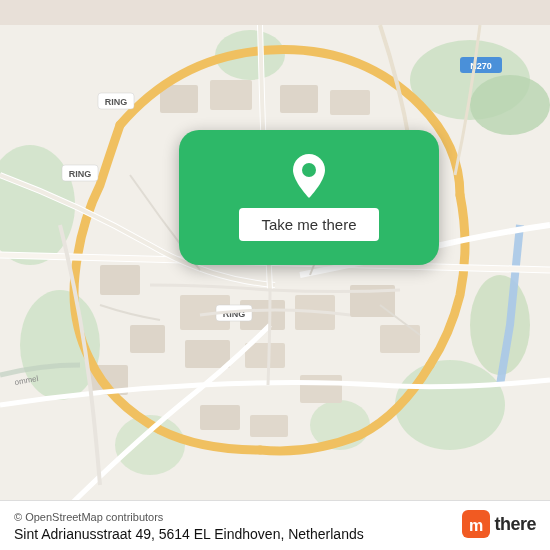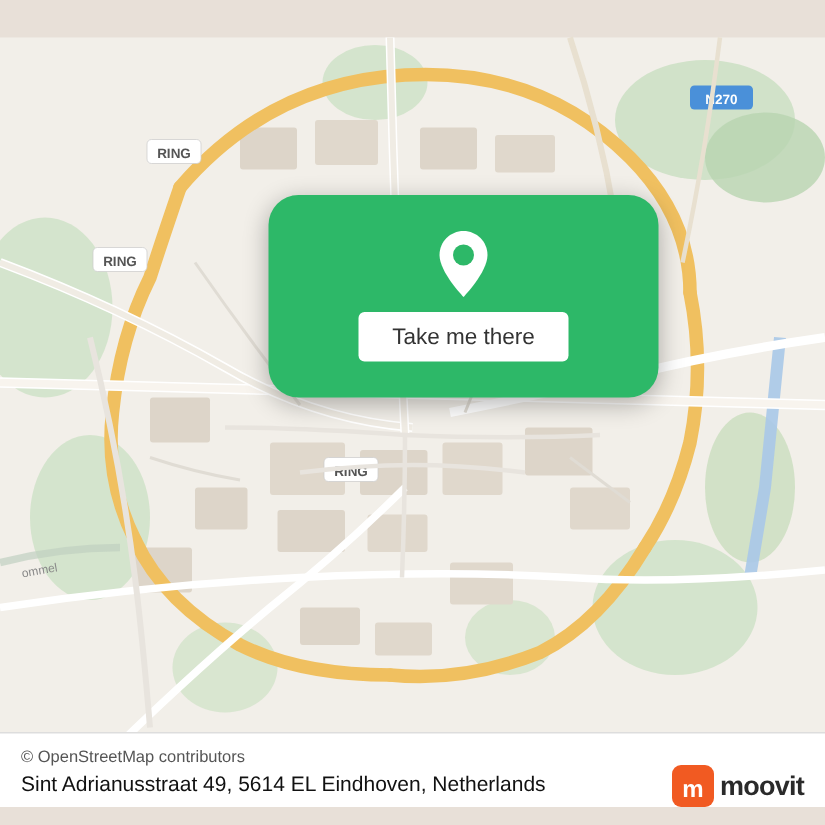--- a/index.html
+++ b/index.html
@@ -59,21 +59,21 @@
       padding: 8px 22px;
       font-size: 15px;
       font-weight: 500;
       cursor: pointer;
       white-space: nowrap;
     }
 
     
     #bottom-bar {
       position: absolute;
-      bottom: 12px;
+      bottom: 0;
       left: 0;
       width: 100%;
       background: white;
       padding: 10px 14px 8px 14px;
       border-top: 1px solid #ddd;
     }
 
     #attribution {
       font-size: 11px;
       color: #555;
@@ -228,15 +228,15 @@
     </div>
     <div id="address-line">Sint Adrianusstraat 49, 5614 EL Eindhoven, Netherlands</div>
   </div>
 
   <div id="moovit-logo">
 
     <svg id="moovit-icon" viewBox="0 0 28 28" xmlns="http://www.w3.org/2000/svg">
       <rect width="28" height="28" rx="6" fill="#f15a22"></rect>
       <text x="14" y="21" text-anchor="middle" font-size="16" font-weight="bold" fill="white" font-family="Arial">m</text>
     </svg>
-    <span id="moovit-text">moovit</span>
+    <span id="moovit-text">there</span>
   </div>
 </div>
 
 </body></html>

